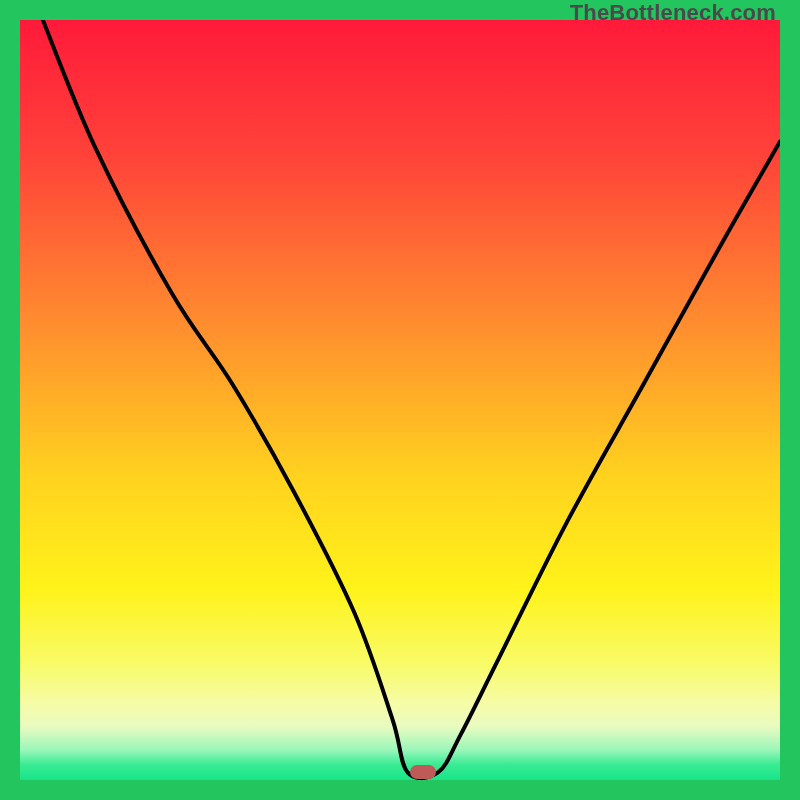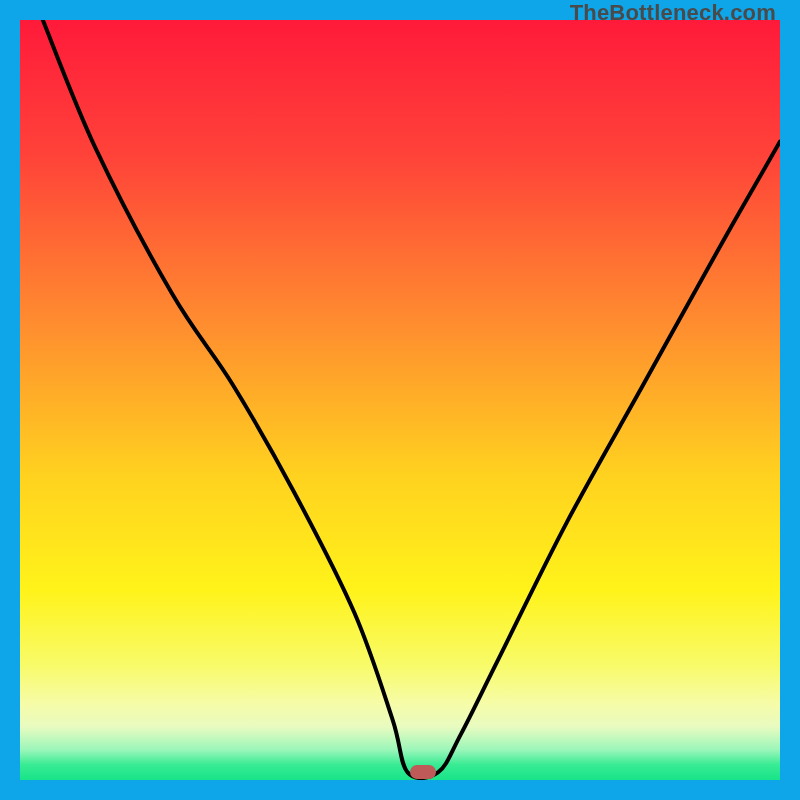--- a/index.html
+++ b/index.html
@@ -10,21 +10,21 @@
     background: #000;
     overflow: hidden;
     font-family: Arial, Helvetica, sans-serif;
   }
   .frame {
     position: absolute;
     left: 0;
     top: 0;
     width: 800px;
     height: 800px;
-    background: #0ea5e9;
+    background: #22c55e;
   }
   .plot {
     position: absolute;
     left: 20px;
     top: 20px;
     width: 760px;
     height: 760px;
     overflow: hidden;
   }
   .gradient {

